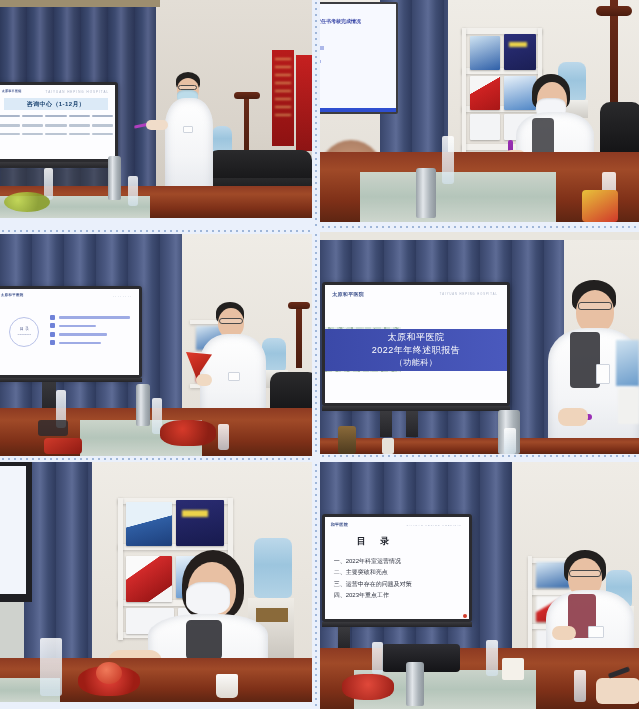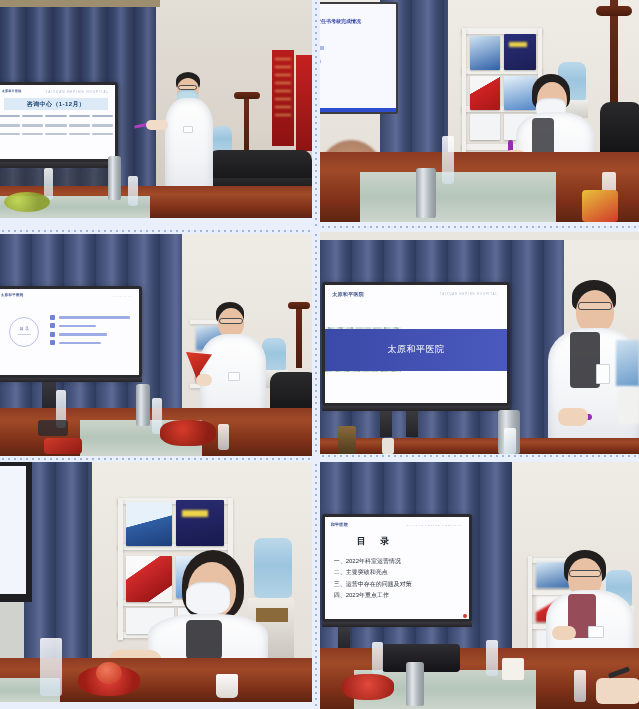--- a/index.html
+++ b/index.html
@@ -419,20 +419,22 @@
 
       <div class="layer tv-frame" style="left:2px;top:50px;width:188px;height:124px;">
         <div class="tv-screen">
           <div class="slide-logo" style="font-size:5px;">太原和平医院</div>
           <div class="slide-corner" style="font-size:2.6px;">TAIYUAN HEPING HOSPITAL</div>
 
           <div class="slide-photo-band"></div>
 
           <div class="slide-title-band" style="top:37%;height:36%;">
             <div style="font-size:9px;line-height:13px;">太原和平医院</div>
+            <div style="font-size:9px;line-height:13px;">2022年年终述职报告</div>
+            <div style="font-size:8px;line-height:12px;">（功能科）</div>
           </div>
         </div>
       </div>
       <div class="layer tv-stand blur" style="left:2px;top:174px;width:188px;height:5px;"></div>
       <div class="layer tv-stand blur" style="left:60px;top:179px;width:12px;height:26px;"></div>
       <div class="layer tv-stand blur" style="left:86px;top:179px;width:12px;height:26px;"></div>
 
       <div class="layer hair blur" style="left:252px;top:48px;width:44px;height:32px;"></div>
       <div class="layer head blur" style="left:256px;top:58px;width:38px;height:44px;"></div>
       <div class="layer glasses blur" style="left:258px;top:70px;width:34px;height:8px;"></div>

